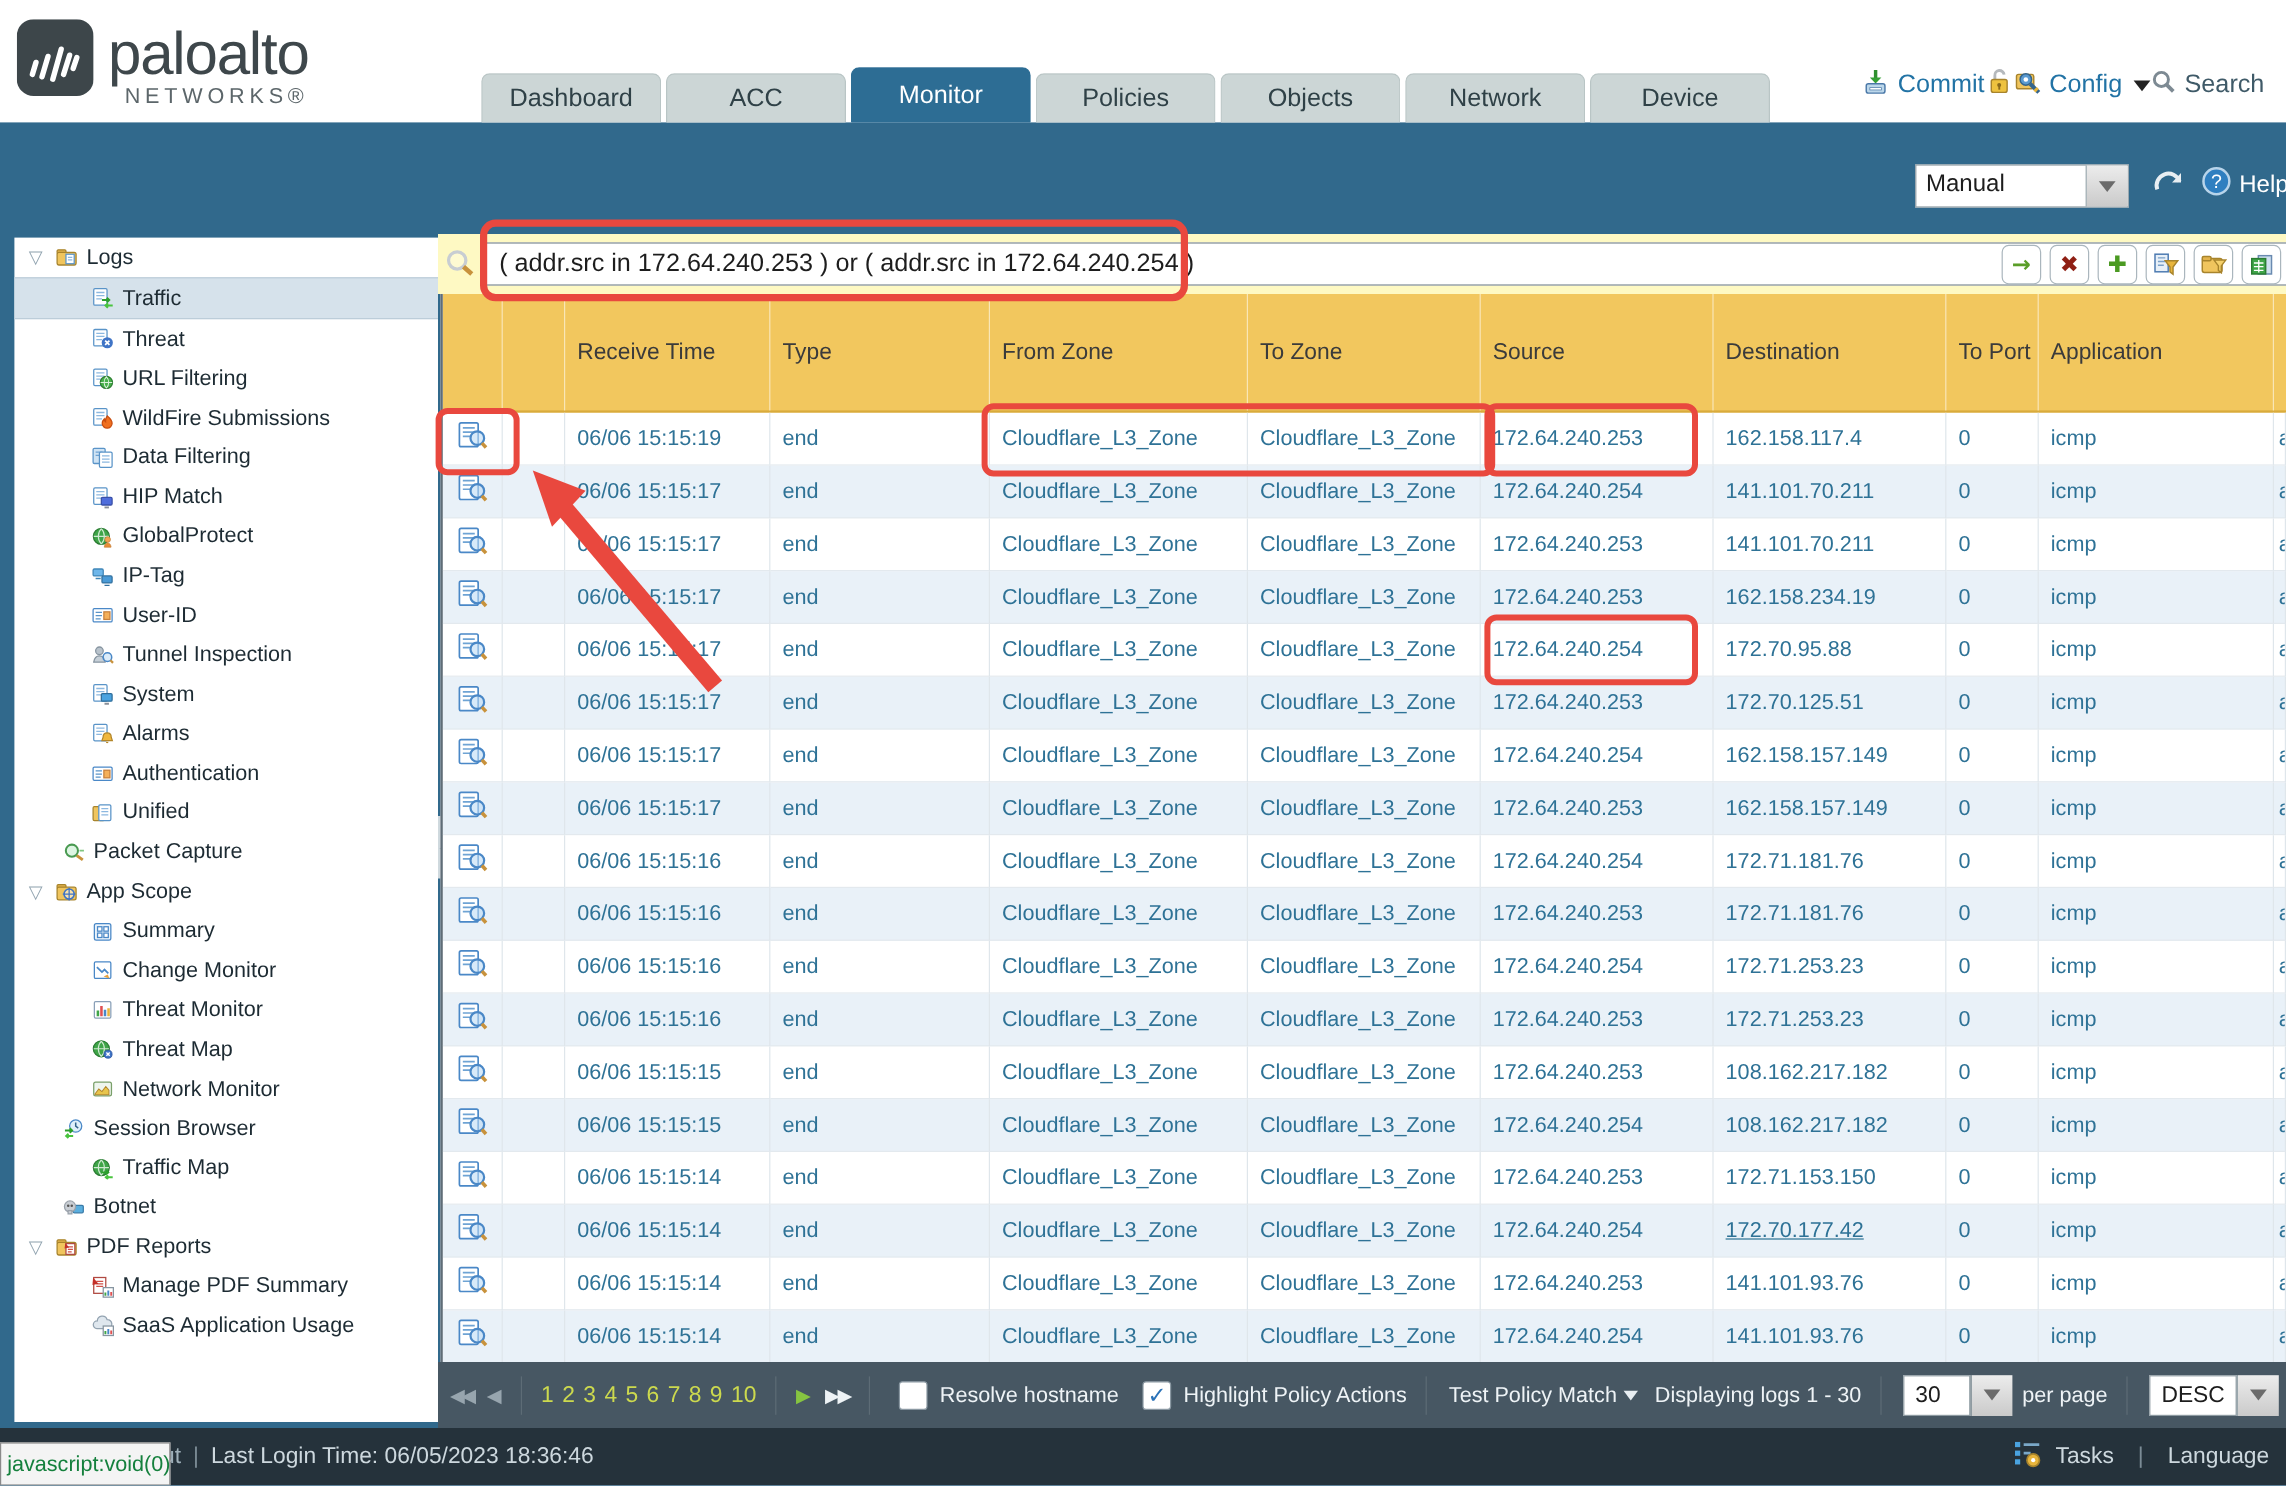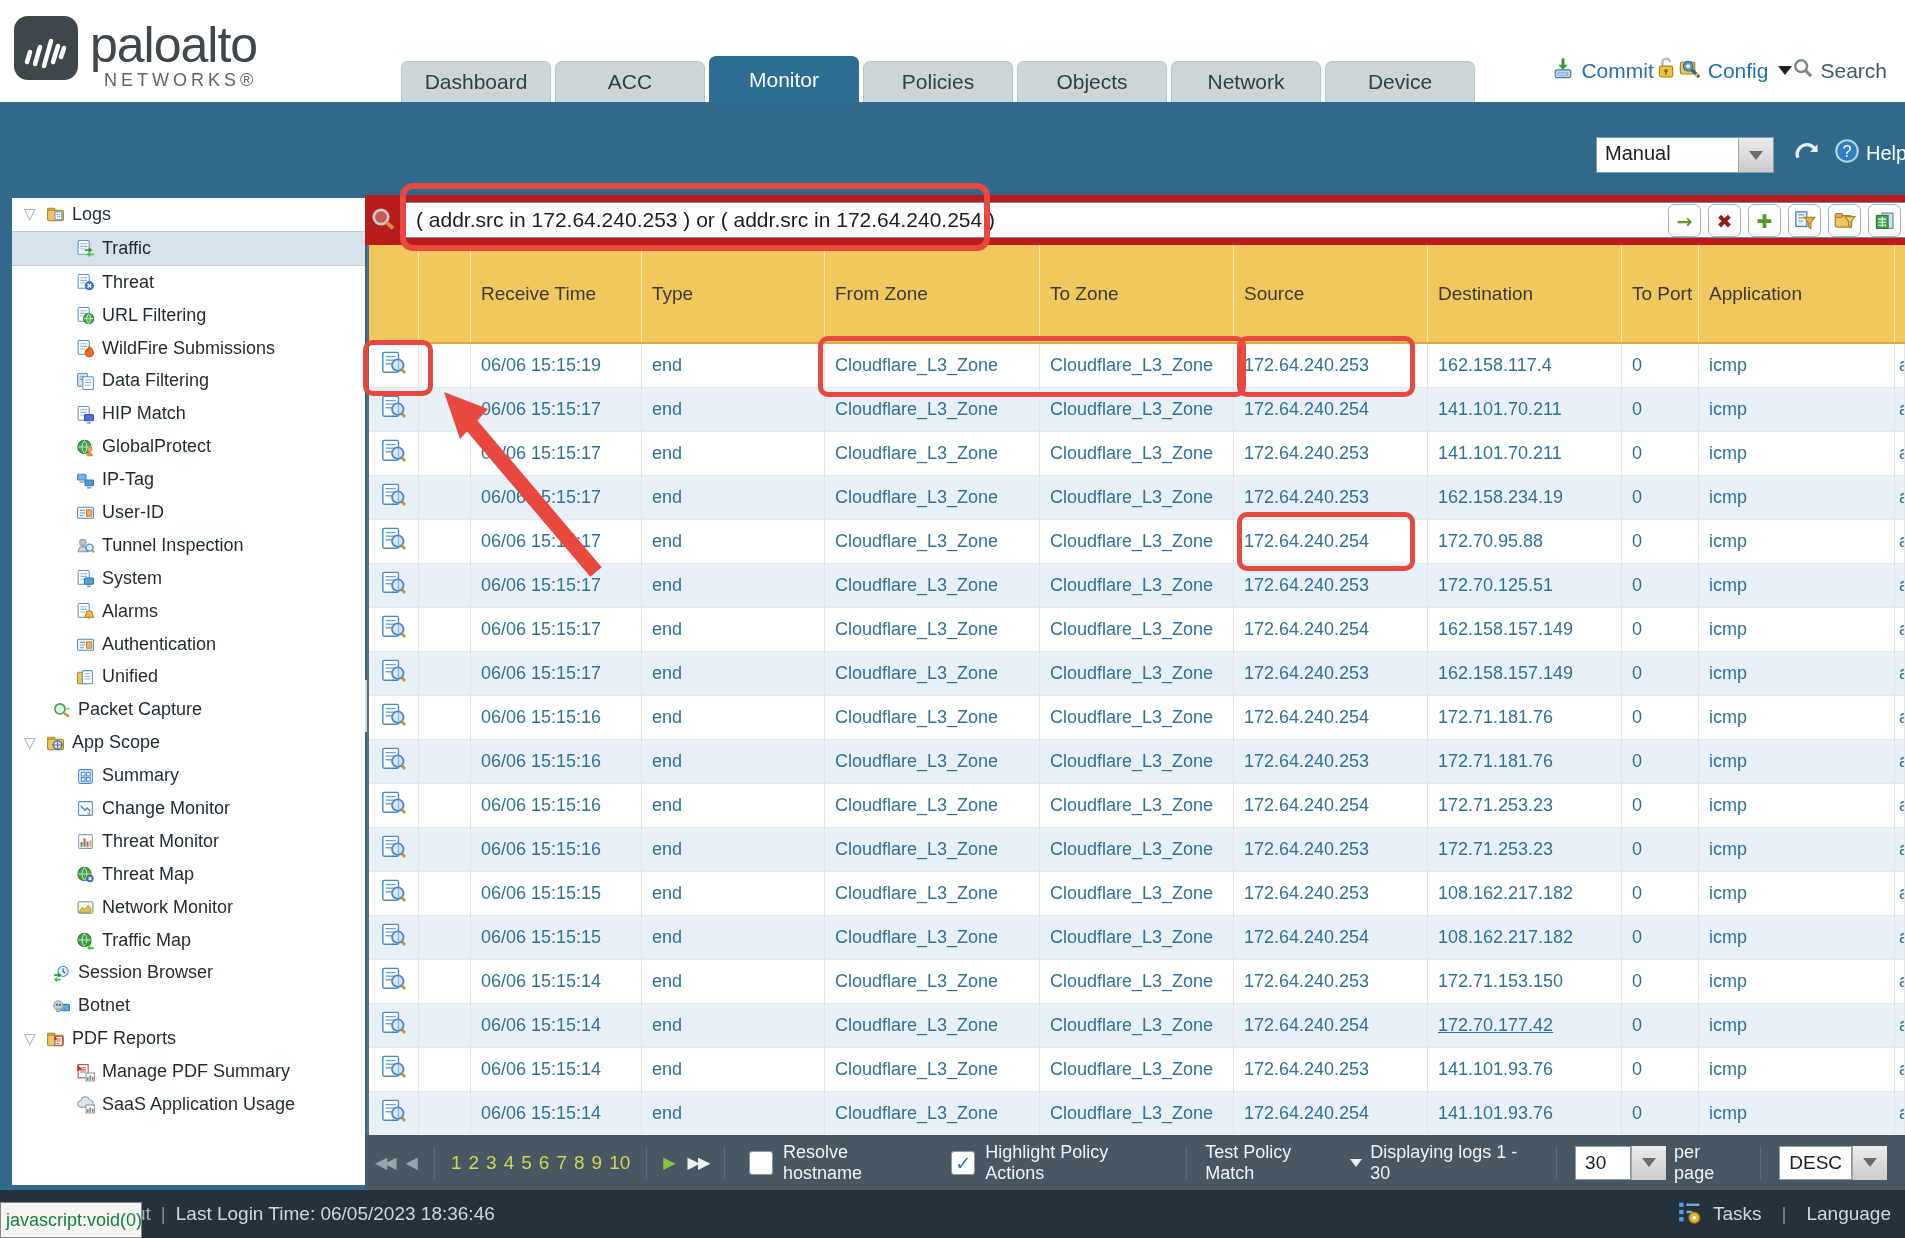--- a/index.html
+++ b/index.html
@@ -41,21 +41,21 @@
   .sb-item.leaf{padding-left:40px;}
   .sb-item.child{padding-left:64px;}
   .sb-item.selected{background:#d6e2eb;border-top:1px solid #bccdd9;border-bottom:1px solid #bccdd9;}
   .tri{color:#93a5b1;font-size:15px;width:16px;display:inline-block;}
   .sb-ico{width:20px;height:18px;display:inline-flex;}
   .collapse-handle{position:absolute;left:365px;top:680px;width:11px;height:52px;background:#cfd9de;
        border-radius:0 6px 6px 0;display:flex;align-items:center;justify-content:center;
        color:#6a7a84;font-size:11px;cursor:pointer;}
 
   
-  .filterbar{position:absolute;left:365px;top:195px;width:1540px;height:50px;background:#b91c1c;}
+  .filterbar{position:absolute;left:365px;top:195px;width:1540px;height:50px;background:#fef9c3;}
   .filter-mag{position:absolute;left:4px;top:10px;}
   .filter-input{position:absolute;left:38px;top:7px;width:1625px;height:36px;box-sizing:border-box;
        border:1px solid #7d8a93;font-size:21px;color:#1d1d1d;padding:0 12px;font-family:"Liberation Sans",sans-serif;}
   .filter-btns{position:absolute;right:4px;top:9px;display:flex;gap:7px;}
   .fbtn{width:31px;height:31px;background:#fff;border:1px solid #aab6bd;border-radius:6px;
        display:flex;align-items:center;justify-content:center;font-size:19px;cursor:pointer;}
   .fbtn .arrow{color:#5a9e28;font-weight:bold;}
   .fbtn .ex{color:#8f1f14;}
   .fbtn .plus{color:#4b9a22;}
 
@@ -447,41 +447,41 @@
       </div>
       <div class="sb-item child">
         <span class="sb-ico">
           <svg width="19" height="19" viewBox="0 0 18 18">
             <rect x="2" y="3.5" width="14" height="11" rx="1.5" fill="#eef5ee" stroke="#7aa06a"></rect>
             <path d="M3 13l3-4 2.5 2 3-4 2.5 3v3.5h-11z" fill="#e8c54c" stroke="#b3862a" stroke-width=".8"></path>
           </svg>
         </span>
         <span class="sb-label">Network Monitor</span>
       </div>
+      <div class="sb-item leaf">
+        <span class="sb-ico">
+          <svg width="19" height="19" viewBox="0 0 18 18">
+            <circle cx="10.5" cy="7" r="4.8" fill="#dff0fa" stroke="#4a88c7"></circle>
+            <path d="M10.5 4.2v2.9l2 1.5" stroke="#34648c" fill="none" stroke-width="1.2"></path>
+            <path d="M2 10.5h5.5M5.8 8.8l1.8 1.7-1.8 1.7" stroke="#2ca02c" fill="none" stroke-width="1.6"></path>
+            <path d="M8.5 14.8H3m1.8-1.7L3 14.8l1.8 1.7" stroke="#49c43e" fill="none" stroke-width="1.6"></path>
+          </svg>
+        </span>
+        <span class="sb-label">Session Browser</span>
+      </div>
       <div class="sb-item child">
         <span class="sb-ico">
           <svg width="19" height="19" viewBox="0 0 18 18">
             <circle cx="8" cy="8.5" r="6.3" fill="#3fa548" stroke="#2b7c33"></circle>
             <path d="M2 8.5h12M8 2.4a9 9 0 010 12.2M8 2.4a9 9 0 000 12.2" stroke="#cfe9d1" fill="none" stroke-width=".9"></path>
             <path d="M8 12.3h5.5m-1.8-1.6l1.8 1.6-1.8 1.6" stroke="#2ca02c" fill="none" stroke-width="1.5"></path>
             <path d="M17 16.2h-5.5m1.8-1.6l-1.8 1.6 1.8 1.6" stroke="#49c43e" fill="none" stroke-width="1.5"></path>
           </svg>
         </span>
         <span class="sb-label">Traffic Map</span>
-      </div>
-      <div class="sb-item leaf">
-        <span class="sb-ico">
-          <svg width="19" height="19" viewBox="0 0 18 18">
-            <circle cx="10.5" cy="7" r="4.8" fill="#dff0fa" stroke="#4a88c7"></circle>
-            <path d="M10.5 4.2v2.9l2 1.5" stroke="#34648c" fill="none" stroke-width="1.2"></path>
-            <path d="M2 10.5h5.5M5.8 8.8l1.8 1.7-1.8 1.7" stroke="#2ca02c" fill="none" stroke-width="1.6"></path>
-            <path d="M8.5 14.8H3m1.8-1.7L3 14.8l1.8 1.7" stroke="#49c43e" fill="none" stroke-width="1.6"></path>
-          </svg>
-        </span>
-        <span class="sb-label">Session Browser</span>
       </div>
       <div class="sb-item leaf">
         <span class="sb-ico">
           <svg width="19" height="19" viewBox="0 0 18 18">
             <rect x="8.5" y="7" width="8" height="6" rx="1" fill="#5aaede" stroke="#3a7ba8"></rect>
             <circle cx="6" cy="8" r="4.4" fill="#c9ced4" stroke="#9aa2ab"></circle>
             <circle cx="4.6" cy="7.3" r="1" fill="#555"></circle>
             <circle cx="7.4" cy="7.3" r="1" fill="#555"></circle>
             <rect x="4.5" y="11.2" width="3" height="2.6" fill="#c9ced4" stroke="#9aa2ab"></rect>
           </svg>
@@ -985,21 +985,21 @@
       <span class="pg-label">Displaying logs 1 - 30</span>
       <span class="pg-sep"></span>
       <span class="mini-select">
         <span class="val w56">30</span>
         <span class="sel-btn">
             <span class="tri"></span>
           </span>
       </span>
       <span class="pg-label">per page</span>
       <span class="pg-sep"></span>
-      <span class="mini-select" style="margin-right:18px;">
+      <span class="mini-select" style="margin-right:6px;">
         <span class="val">DESC</span>
         <span class="sel-btn">
             <span class="tri"></span>
           </span>
       </span>
     </span>
   </div>
 
   <div class="statusbar">
     <span class="st-user"><span>admin</span></span>

